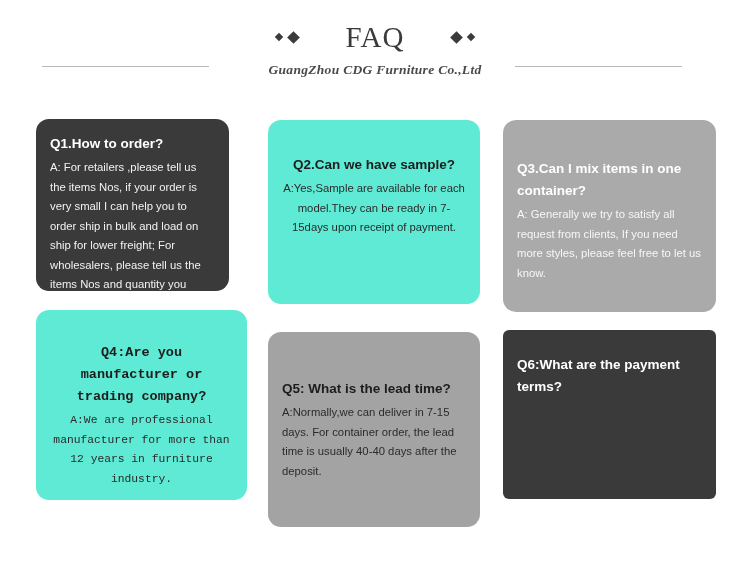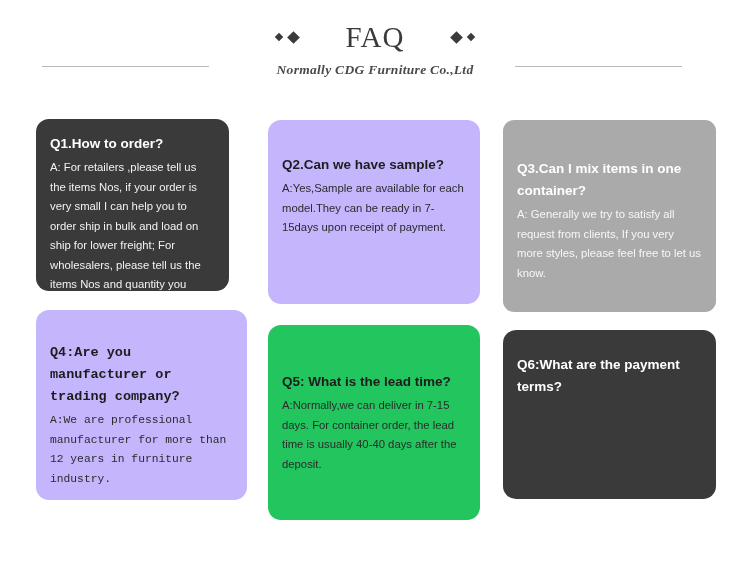--- a/index.html
+++ b/index.html
@@ -103,49 +103,49 @@
     font-size: 11.3px;
     line-height: 19.5px;
     margin: 0;
   }
 
   
   .theme-dark  { background: #3a3a3a; }
   .theme-dark .q-title { color: #ffffff; }
   .theme-dark .q-body  { color: #f2f2f2; }
 
-  .theme-light { background: #c4b5fd; }
+  .theme-light { background: #5eead4; text-align: center; }
   .theme-light .q-title { color: #1d1d1d; }
   .theme-light .q-body  { color: #2b2b2b; }
 
-  .theme-mid   { background: #22c55e; }
+  .theme-mid   { background: #a3a3a3; margin-top: 7px; }
   .theme-mid .q-title { color: #1d1d1d; }
   .theme-mid .q-body  { color: #2b2b2b; }
 
-  .theme-gray  { background: #aaaaaa; border-radius: 11px; }
+  .theme-gray  { background: #aaaaaa; }
   .theme-gray .q-title { color: #ffffff; }
   .theme-gray .q-body  { color: #f7f7f7; }
 
   
   #card-q1 { left: 36px;  top: 119px; width: 193px; height: 172px; padding-left: 45px; }
   #card-q1 .card-inner { top: 14px; padding: 0 14px; }
 
   #card-q2 { left: 268px; top: 120px; width: 212px; height: 184px; }
   #card-q2 .card-inner { top: 34px; padding: 0 14px; }
 
   #card-q3 { left: 503px; top: 120px; width: 213px; height: 192px; }
   #card-q3 .card-inner { top: 38px; padding: 0 14px; }
 
   #card-q4 { left: 36px;  top: 310px; width: 211px; height: 190px; }
   #card-q4 .card-inner { top: 32px; padding: 0 14px; font-family: Liberation Mono, monospace; }
 
   #card-q5 { left: 268px; top: 325px; width: 212px; height: 195px; }
   #card-q5 .card-inner { top: 46px; padding: 0 14px; }
 
-  #card-q6 { left: 503px; top: 330px; width: 213px; height: 169px; }
+  #card-q6 { left: 503px; top: 330px; width: 213px; height: 169px; border-radius: 6px; }
   #card-q6 .card-inner { top: 24px; padding: 0 14px; }
 </style>
 </head>
 <body>
 
 <div class="header">
 
   <div class="hline left"></div>
   <div class="hline right"></div>
 
@@ -154,21 +154,21 @@
       <span class="diamond-pair left">
         <span class="dia dia-sm"></span>
         <span class="dia dia-lg"></span>
       </span>
       <h1 class="faq-title">FAQ</h1>
       <span class="diamond-pair right">
         <span class="dia dia-lg"></span>
         <span class="dia dia-sm"></span>
       </span>
     </div>
-    <div class="company">Normally CDG Furniture Co.,Ltd</div>
+    <div class="company">GuangZhou CDG Furniture Co.,Ltd</div>
   </div>
 
 </div>
 
 <div class="card theme-dark" id="card-q1">
   <div class="card-inner">
     <p class="q-title">Q1.How to order?</p>
     <p class="q-body">A: For retailers ,please tell us the items Nos, if your order is very small I can help you to order ship in bulk and load on ship for lower freight; For wholesalers, please tell us the items Nos and quantity you need, I will show you the lowest price for your mass production.</p>
   </div>
 </div>
@@ -176,21 +176,21 @@
 <div class="card theme-light" id="card-q2">
   <div class="card-inner">
     <p class="q-title">Q2.Can we have sample?</p>
     <p class="q-body">A:Yes,Sample are available for each model.They can be ready in 7-15days upon receipt of payment.</p>
   </div>
 </div>
 
 <div class="card theme-gray" id="card-q3">
   <div class="card-inner">
     <p class="q-title">Q3.Can I mix items in one container?</p>
-    <p class="q-body">A: Generally we try to satisfy all request from clients, If you very more styles, please feel free to let us know.</p>
+    <p class="q-body">A: Generally we try to satisfy all request from clients, If you need more styles, please feel free to let us know.</p>
   </div>
 </div>
 
 <div class="card theme-light" id="card-q4">
   <div class="card-inner">
     <p class="q-title">Q4:Are you manufacturer or trading company?</p>
     <p class="q-body">A:We are professional manufacturer for more than 12 years in furniture industry.</p>
   </div>
 </div>
 

